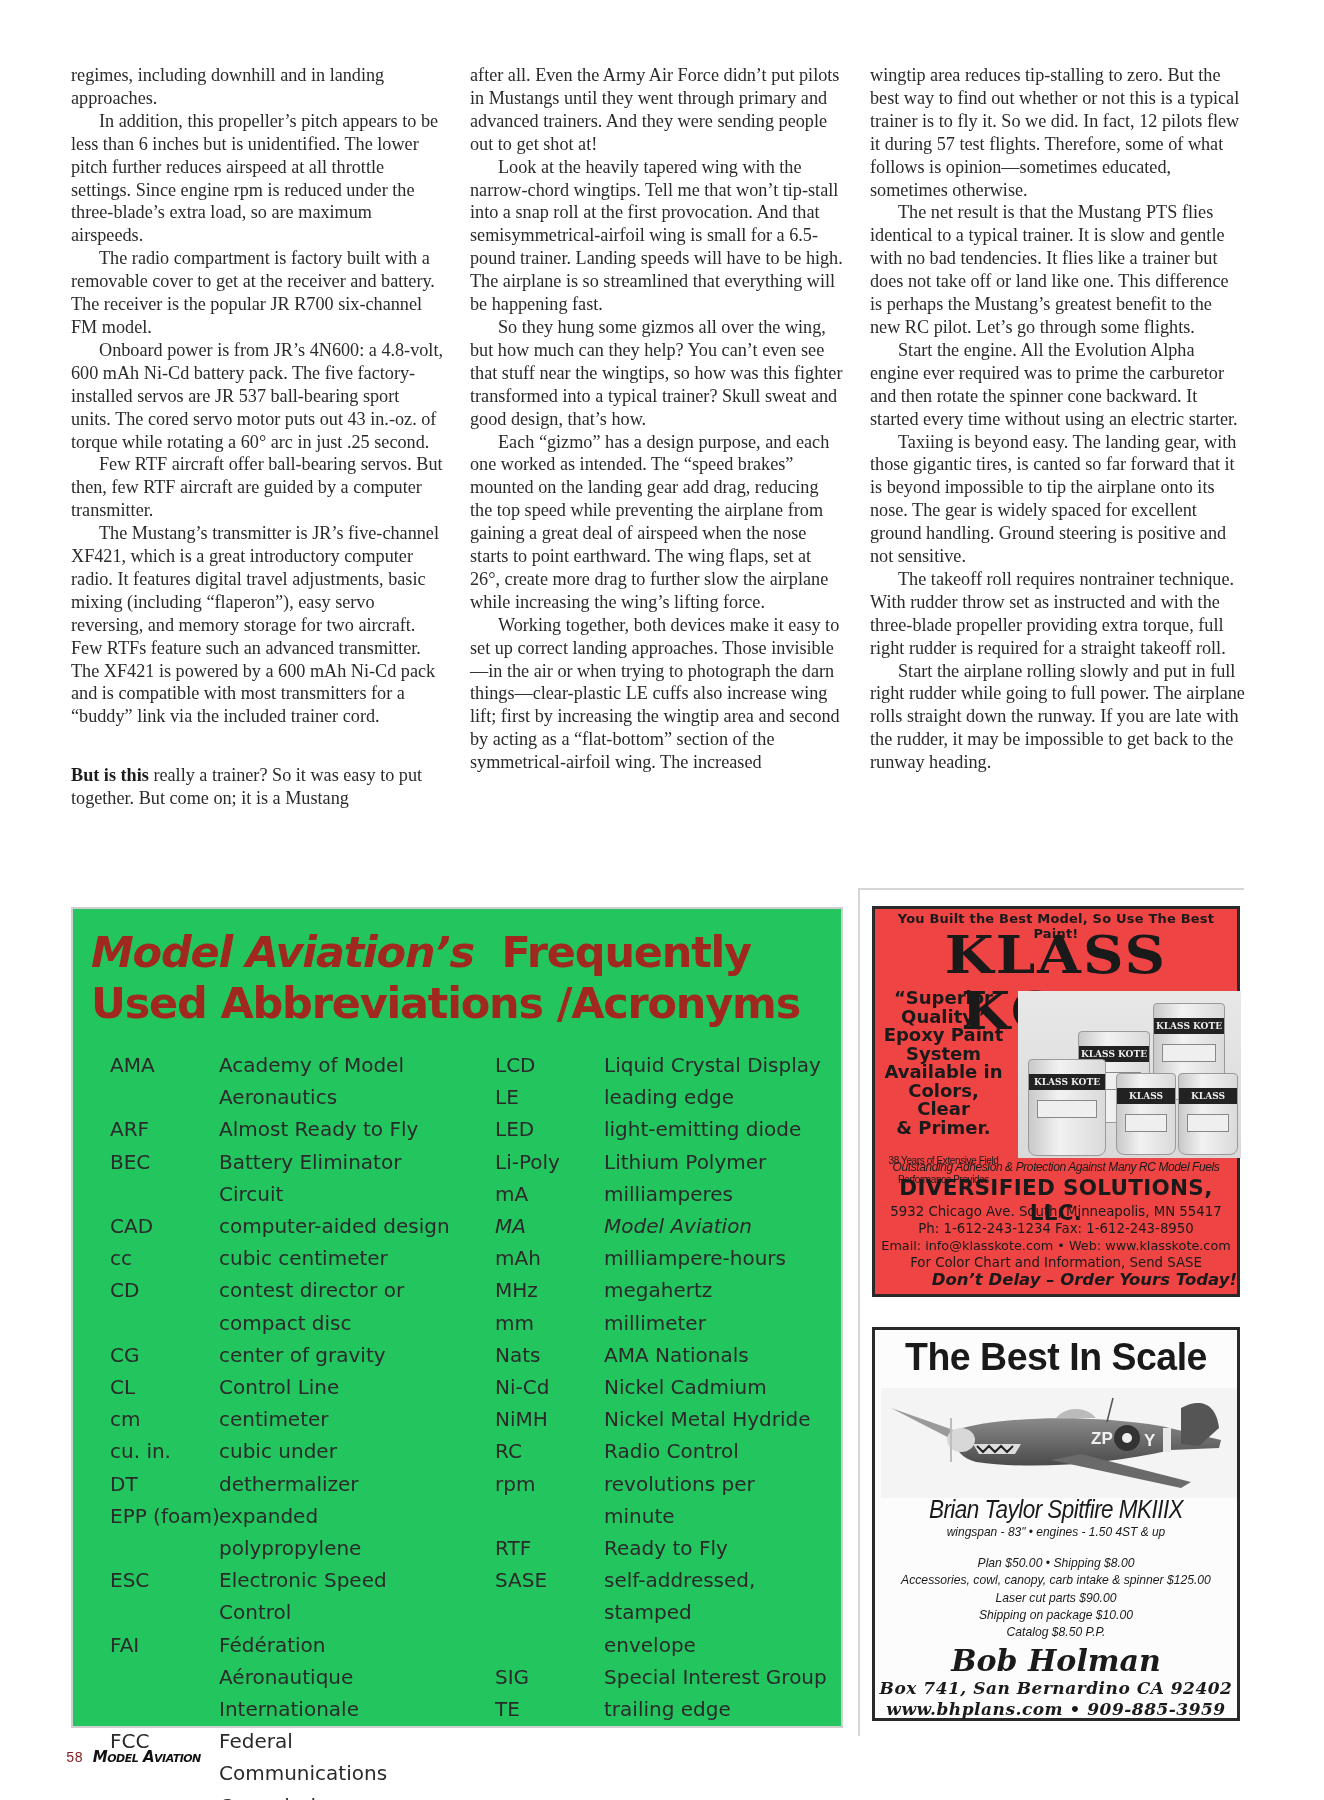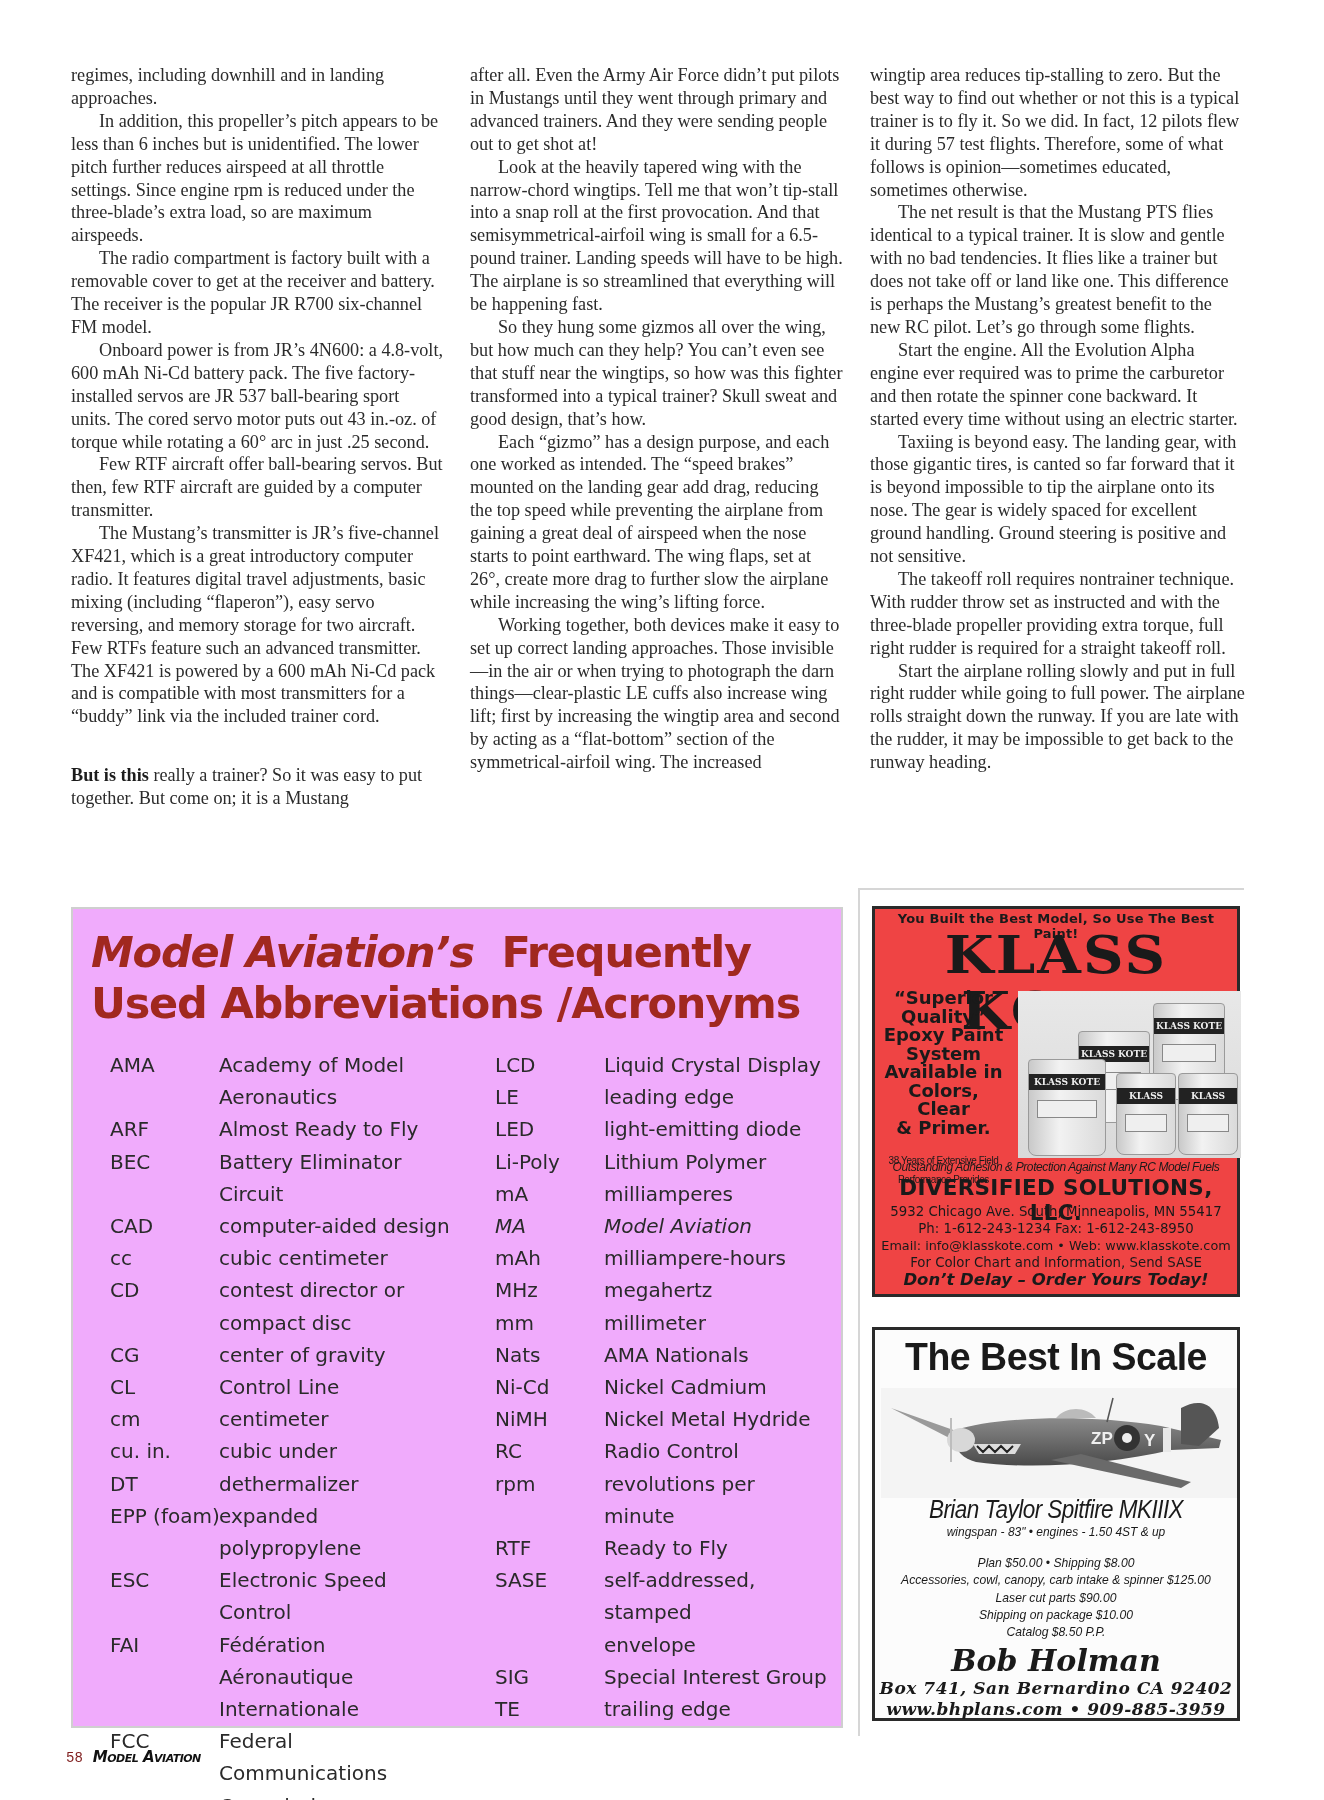--- a/index.html
+++ b/index.html
@@ -15,21 +15,21 @@
   .col p.noindent { text-indent: 0; }
   .col p.gap { margin-top: 36px; text-indent: 0; }
   .col b { font-weight: bold; color: #1c1c1c; }
   #col1 { left: 71px; }
   #col2 { left: 470px; width: 375px; }
   #col3 { left: 870px; width: 375px; }
 
   
   #abbr-box {
     position: absolute; left: 71px; top: 907px; width: 772px; height: 821px;
-    background: #f0abfc; border: 2px solid #cfcfcf; box-sizing: border-box;
+    background: #22c55e; border: 2px solid #cfcfcf; box-sizing: border-box;
   }
   #abbr-title {
     position: absolute; left: 18px; top: 18px; margin: 0;
     font-family: "DejaVu Sans", "Liberation Sans", sans-serif; font-weight: bold;
     color: #a1281f; font-size: 43px; line-height: 51px; letter-spacing: -1.2px;
   }
   #abbr-title .ma { font-style: italic; }
   .abbr-list {
     position: absolute; top: 140px; list-style: none; margin: 0; padding: 0;
     font-family: "DejaVu Sans", "Liberation Sans", sans-serif; font-size: 20px;
@@ -72,21 +72,21 @@
   .can { position: absolute; background: linear-gradient(90deg,#c9c9c9,#f2f2f2 40%,#dadada); border-radius: 4px 4px 8px 8px; border: 1px solid #9a9a9a; }
   .can .band { position: absolute; left: 0; right: 0; top: 14px; height: 16px; background: #222; color: #eee; font-family: "DejaVu Serif", serif; font-size: 9px; line-height: 16px; font-weight: bold; overflow: hidden; }
   .can .lbl { position: absolute; left: 8px; right: 8px; top: 40px; height: 16px; border: 1px solid #888; background: #efefef; }
   #klass-adhesion { position: absolute; top: 251px; left: 0; right: 0; font-family: "Liberation Sans", sans-serif; font-style: italic; font-size: 12px; letter-spacing: -0.4px; }
   #klass-company { position: absolute; top: 266px; left: 0; right: 0; font-size: 21.5px; font-weight: bold; letter-spacing: 0.3px; }
   .klass-line { position: absolute; left: 0; right: 0; font-size: 13.3px; line-height: 17px; }
   #klass-addr { top: 294px; }
   #klass-phone { top: 311px; }
   #klass-email { top: 328px; font-size: 12.8px; }
   #klass-sase { top: 345px; }
-  #klass-cta { position: absolute; top: 361px; left: 0; right: 0; font-size: 16.5px; font-weight: bold; font-style: italic; }
+  #klass-cta { position: absolute; top: 361px; left: 0; right: 0; font-size: 16.5px; font-weight: bold; font-style: italic; text-align: right; }
 
   
   #holman-ad {
     position: absolute; left: 872px; top: 1327px; width: 368px; height: 394px;
     border: 3px solid #2a2a2a; box-sizing: border-box; background: #fcfcfc; text-align: center; color: #1a1a1a;
   }
   #holman-headline {
     position: absolute; top: 4px; left: 0; right: 0; font-family: "Liberation Sans", "DejaVu Sans", sans-serif;
     font-weight: bold; font-size: 39px; line-height: 46px; letter-spacing: -0.5px;
     transform: scaleX(0.96);

